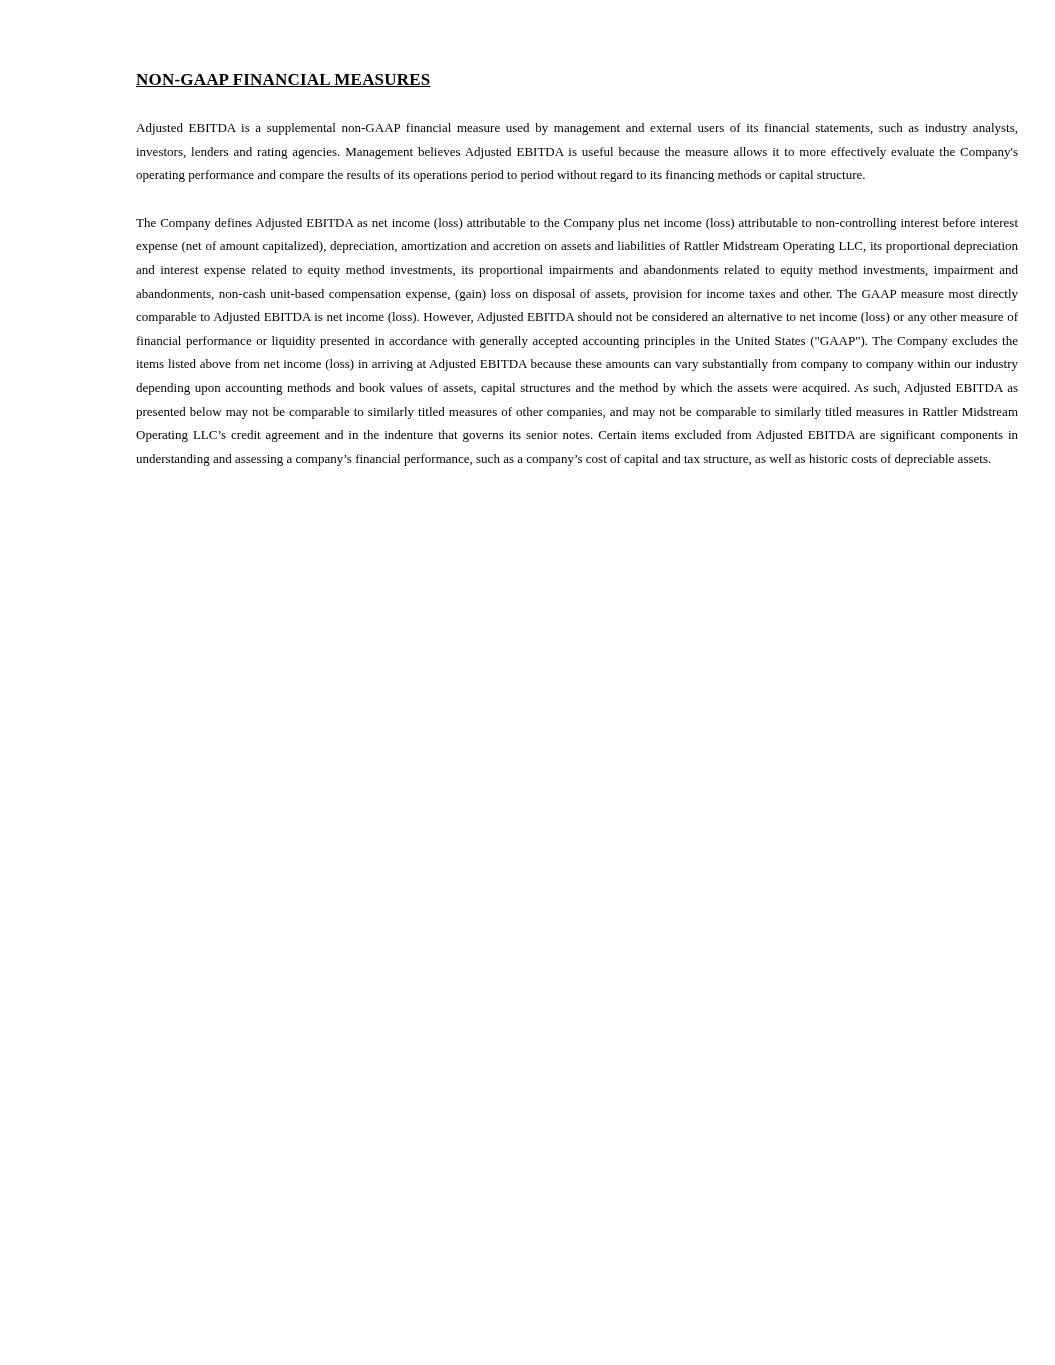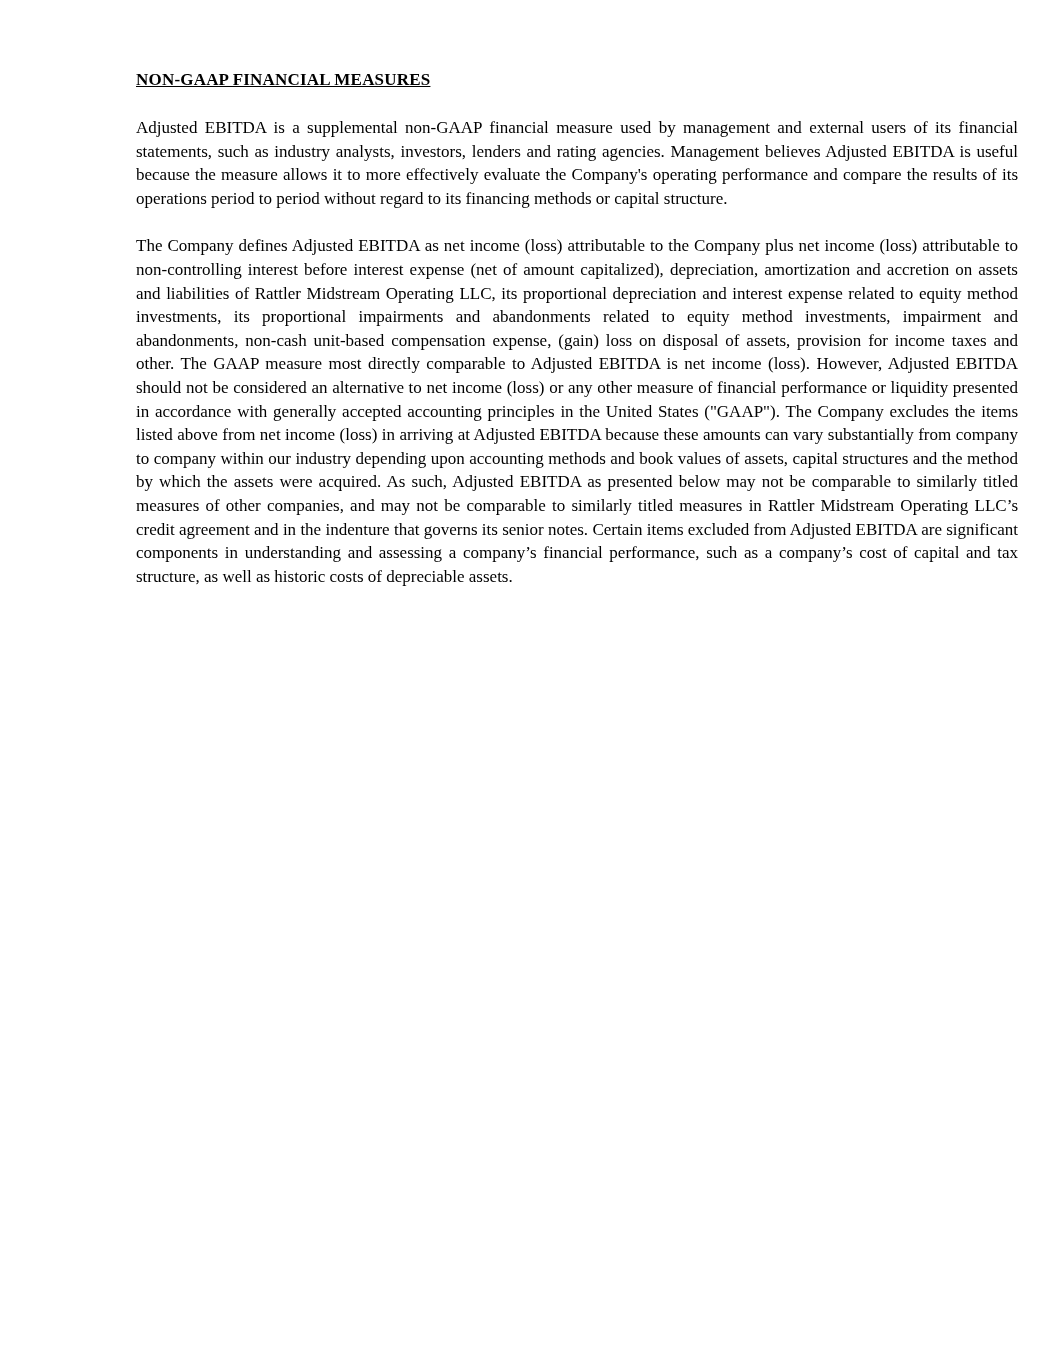--- a/index.html
+++ b/index.html
@@ -19,21 +19,21 @@
     margin-left: 48px;
   }
   .doc-title {
     font-size: 17px;
     font-weight: bold;
     text-decoration: underline;
     letter-spacing: 0.2px;
     margin-bottom: 26px;
   }
   .doc-paragraph {
-    font-size: 17px;
+    font-size: 13px;
     line-height: 23.6px;
     text-align: justify;
     margin-bottom: 24px;
   }
 </style>
 </head>
 <body>
 
 <div class="page">
   <h1 class="doc-title">NON-GAAP FINANCIAL MEASURES</h1>

